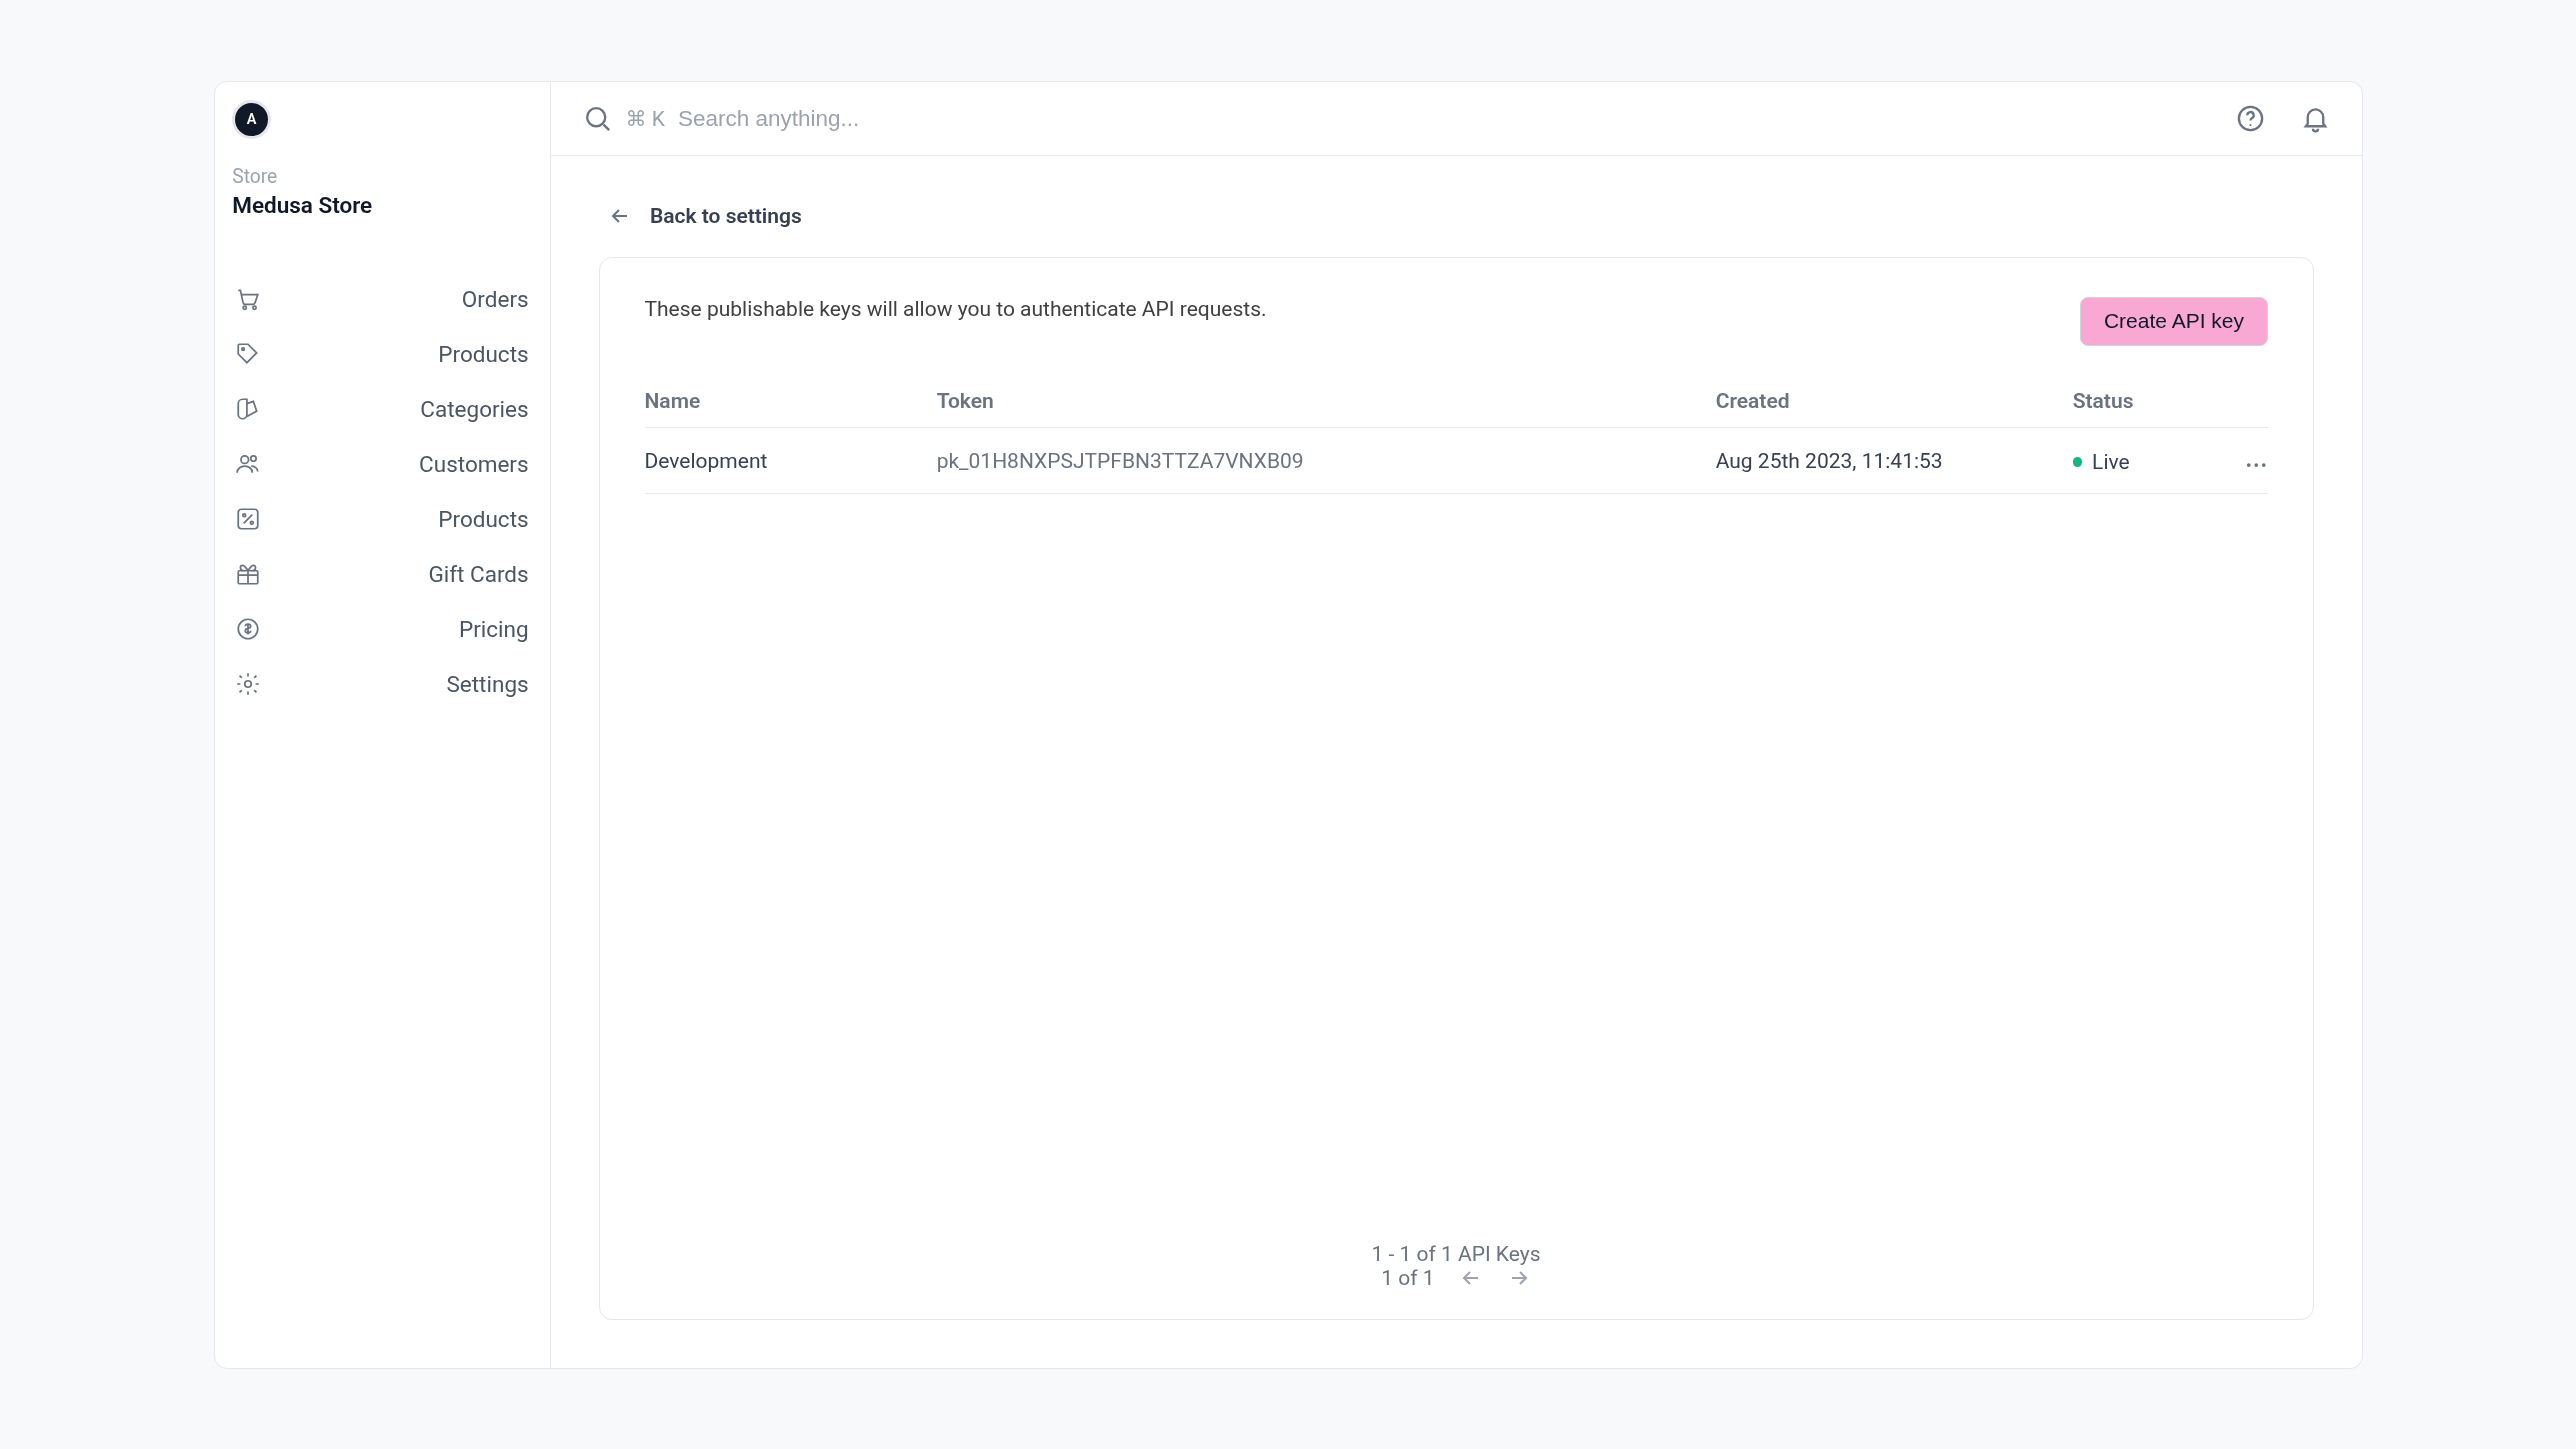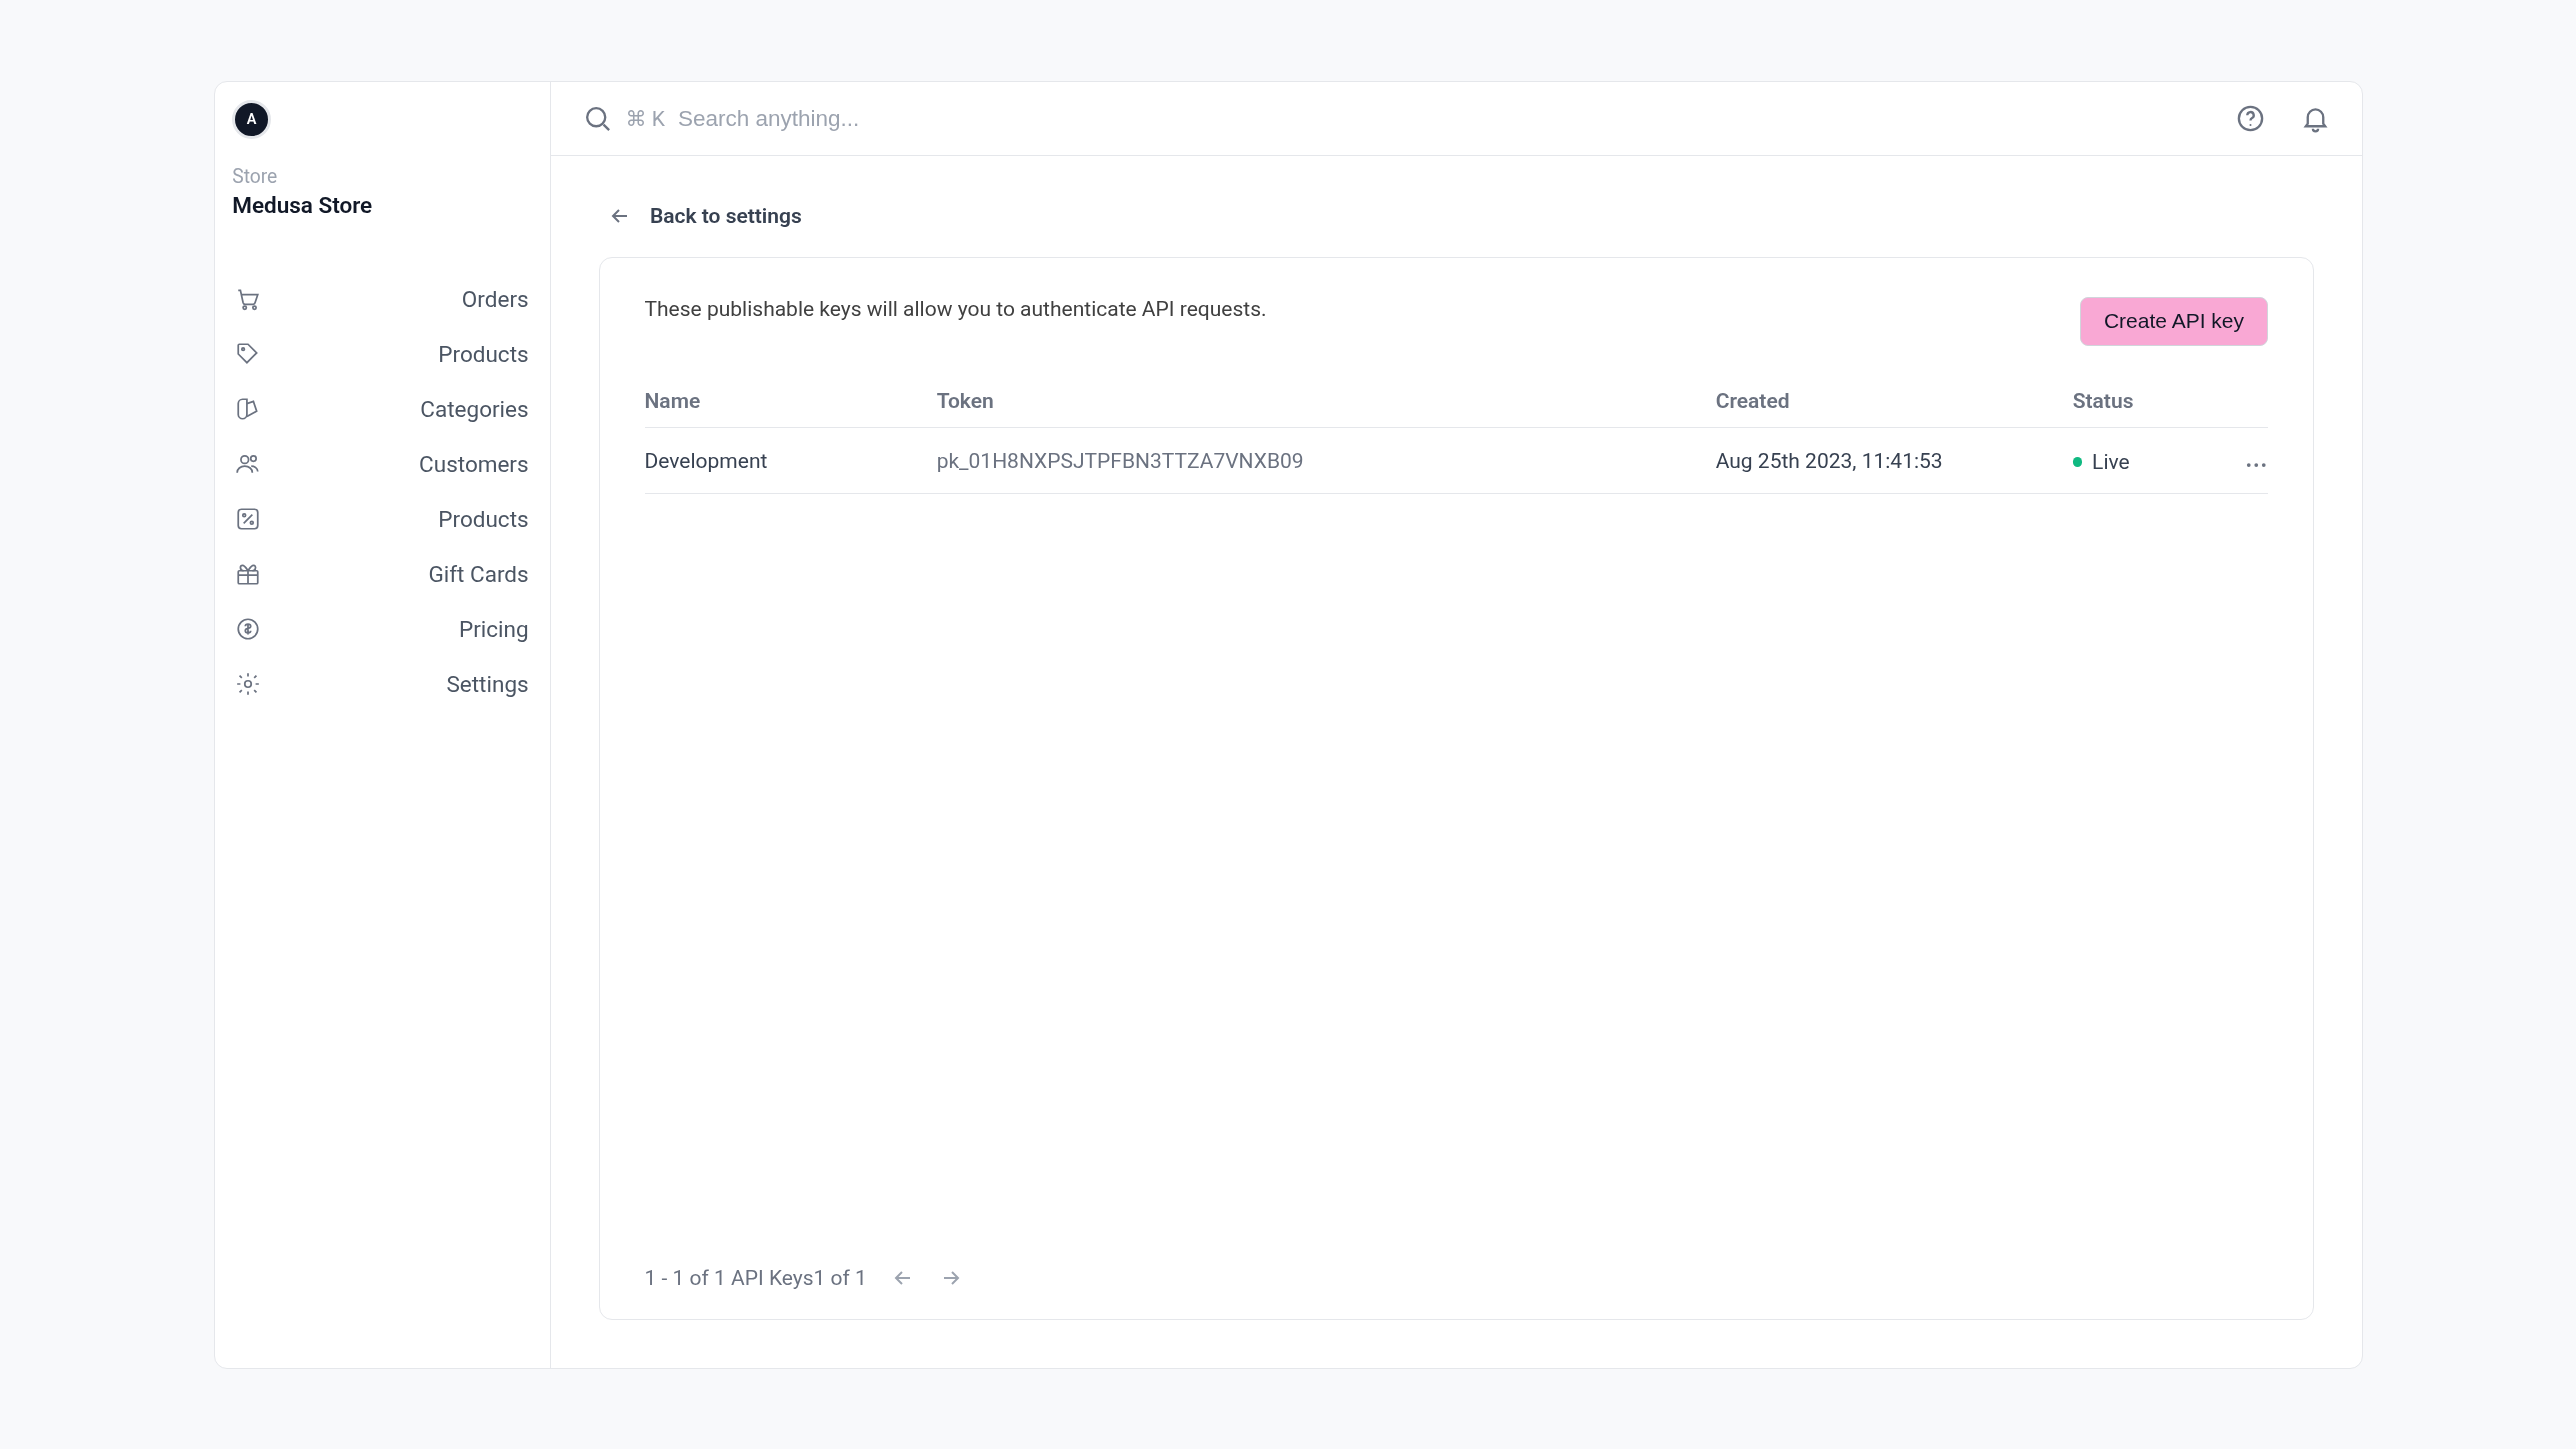--- a/index.html
+++ b/index.html
@@ -191,23 +191,24 @@
   .row-actions {
     cursor: pointer;
     color: #6b7280;
     font-size: 22.5px;
     letter-spacing: 1.6px;
   }
   .card-footer {
     margin-top: auto;
     border-top: 0px solid #e5e7eb;
     padding: 22.5px 45px 29px;
-    display: flex; align-items: center; justify-content: flex-start;
+    display: flex; align-items: center; justify-content: flex-end;
     color: #6b7280;
     font-size: 21px;
+    flex-direction: column;
   }
   .pager {
     display: flex; align-items: center; gap: 24px;
   }
   .pager-btn {
     width: 24px; height: 24px;
     stroke: #9ca3af; fill: none; stroke-width: 2;
     cursor: pointer;
   }
 </style>

